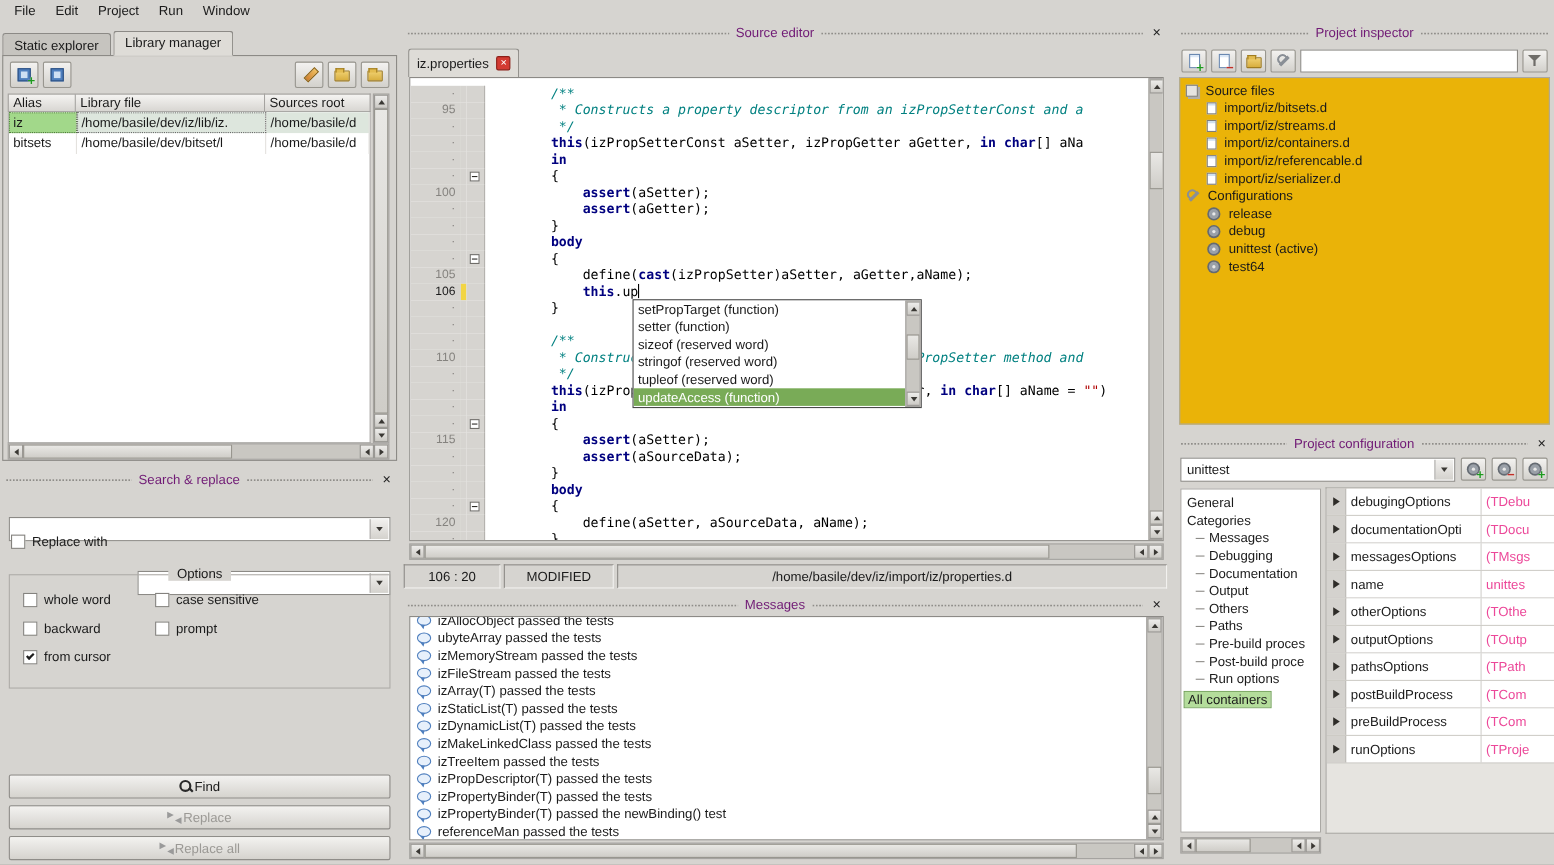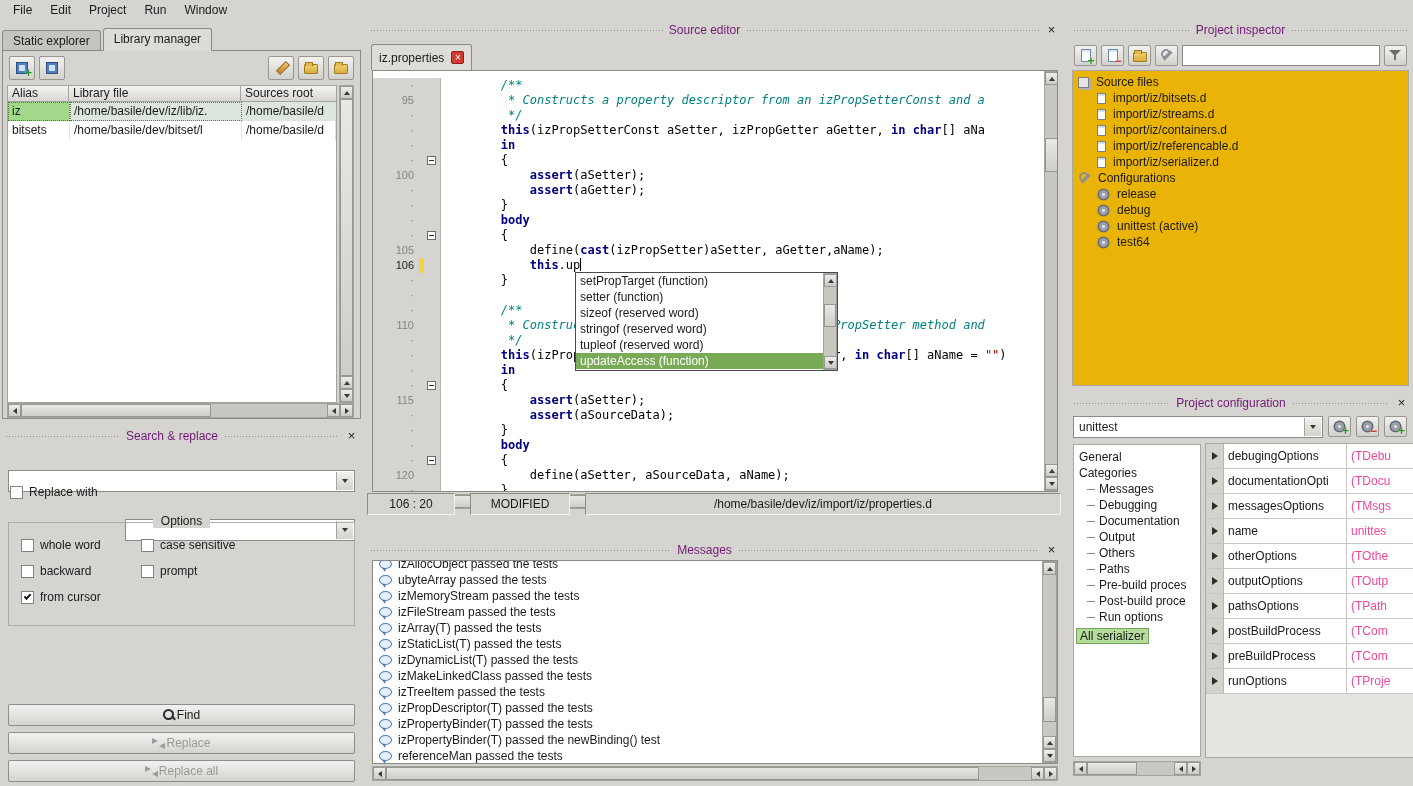--- a/index.html
+++ b/index.html
@@ -121,21 +121,21 @@
 .fold-box{position:absolute;left:3px;top:3px;width:9px;height:9px;background:#fff;border:1px solid #6f6d69}
 .fold-box::after{content:"";position:absolute;left:1px;right:1px;top:3px;height:1px;background:#2e2c28}
 .ecode-cell{flex:1;padding-left:2px;white-space:pre;overflow:hidden}
 .kw{color:#00007f;font-weight:bold}
 .cm{color:#008080;font-style:italic}
 .st{color:#b00000}
 .tx{color:#000}
 .caret{display:inline-block;width:1px;height:13px;background:#000;vertical-align:-2px}
 #ed-vsb{left:671px;top:0;width:15px;height:420px;position:absolute}
 #ed-hsb{left:7px;top:472px;width:686px;height:15px}
-.statusbar{position:absolute;left:0px;top:470px;width:698px;height:24px;display:flex;gap:15px;padding:1px 2px}
+.statusbar{position:absolute;left:0px;top:490px;width:698px;height:24px;display:flex;gap:3px;padding:1px 2px}
 .st-cell{border:1px solid;border-color:#8d8b87 #f2f1ef #f2f1ef #8d8b87;background:#d6d4d0;display:flex;align-items:center;justify-content:center;overflow:hidden;white-space:nowrap}
 .st-c1{width:88px}.st-c2{width:100px}.st-c3{flex:1}
 
 
 .popup{left:210px;top:250px;width:263px;height:99px;border:1px solid #4a4a4a;background:#fff;display:flex;z-index:30}
 #pop-list{flex:1;overflow:hidden}
 .pop-item{height:16px;line-height:16px;padding-left:4px;white-space:nowrap;overflow:hidden}
 .pop-item.sel{background:#79ab57;color:#fff}
 #pop-vsb{width:14px;flex:none;height:100%}
 
@@ -765,21 +765,21 @@
         <div class="cat">Categories</div>
         <div class="cat cat-child">Messages</div>
         <div class="cat cat-child">Debugging</div>
         <div class="cat cat-child">Documentation</div>
         <div class="cat cat-child">Output</div>
         <div class="cat cat-child">Others</div>
         <div class="cat cat-child">Paths</div>
         <div class="cat cat-child">Pre-build proces</div>
         <div class="cat cat-child">Post-build proce</div>
         <div class="cat cat-child">Run options</div>
-        <div class="cat cat-all"><span>All serializer</span></div>
+        <div class="cat cat-all"><span>All containers</span></div>
       </div>
     <div class="prop-grid" id="prop-grid">
         <div class="grow">
           <div class="garrow">
             <span class="tri-r-g"></span>
           </div>
           <div class="gname">debugingOptions</div>
           <div class="gval">(TDebu</div>
         </div>
         <div class="grow">

